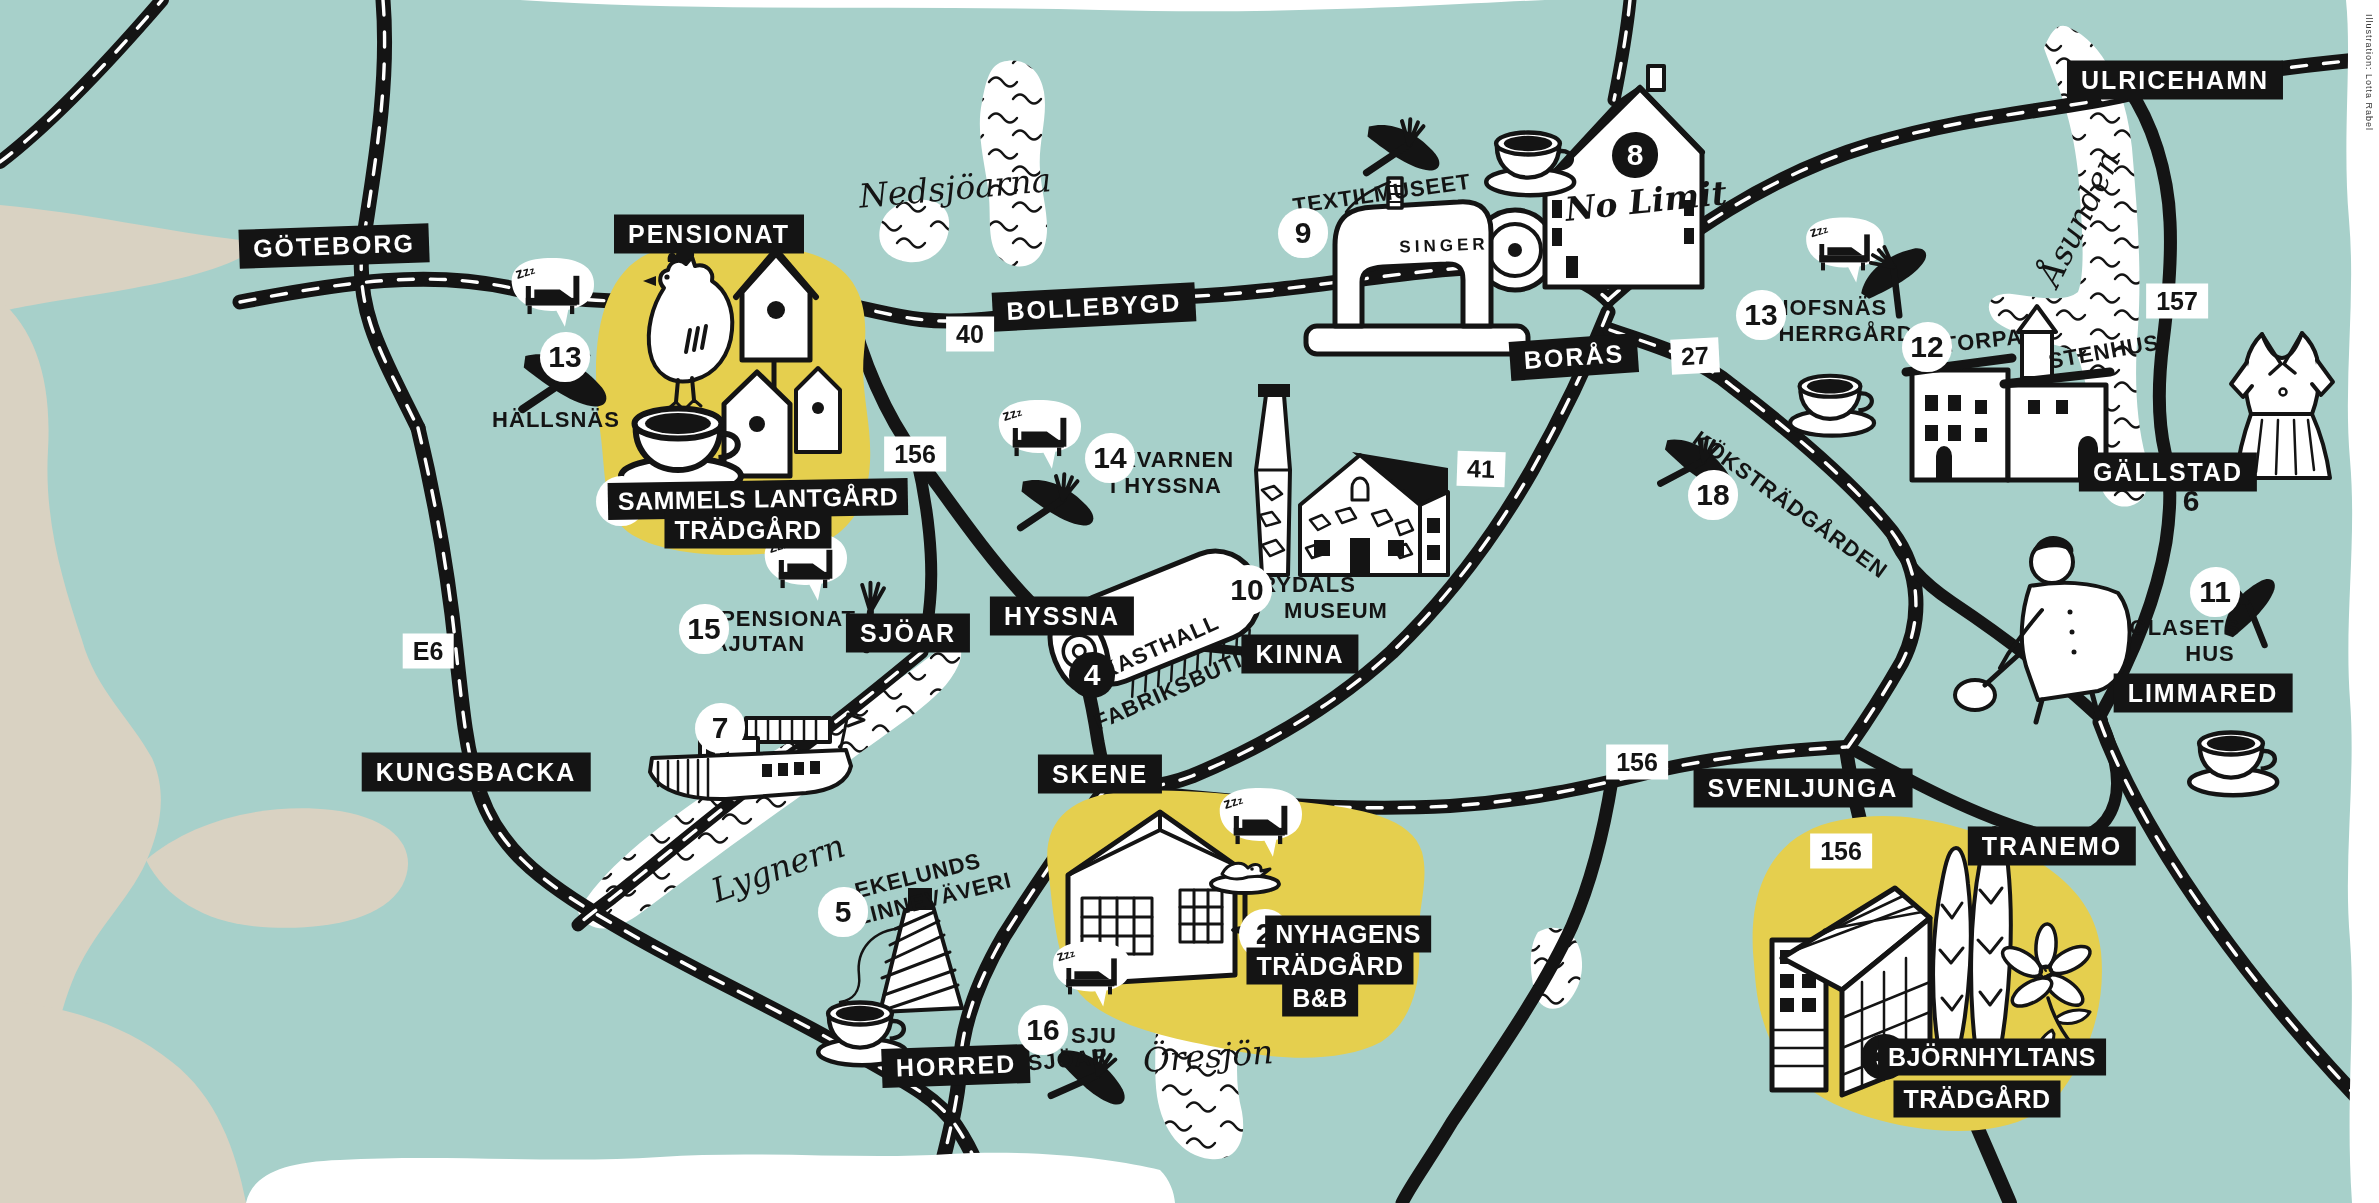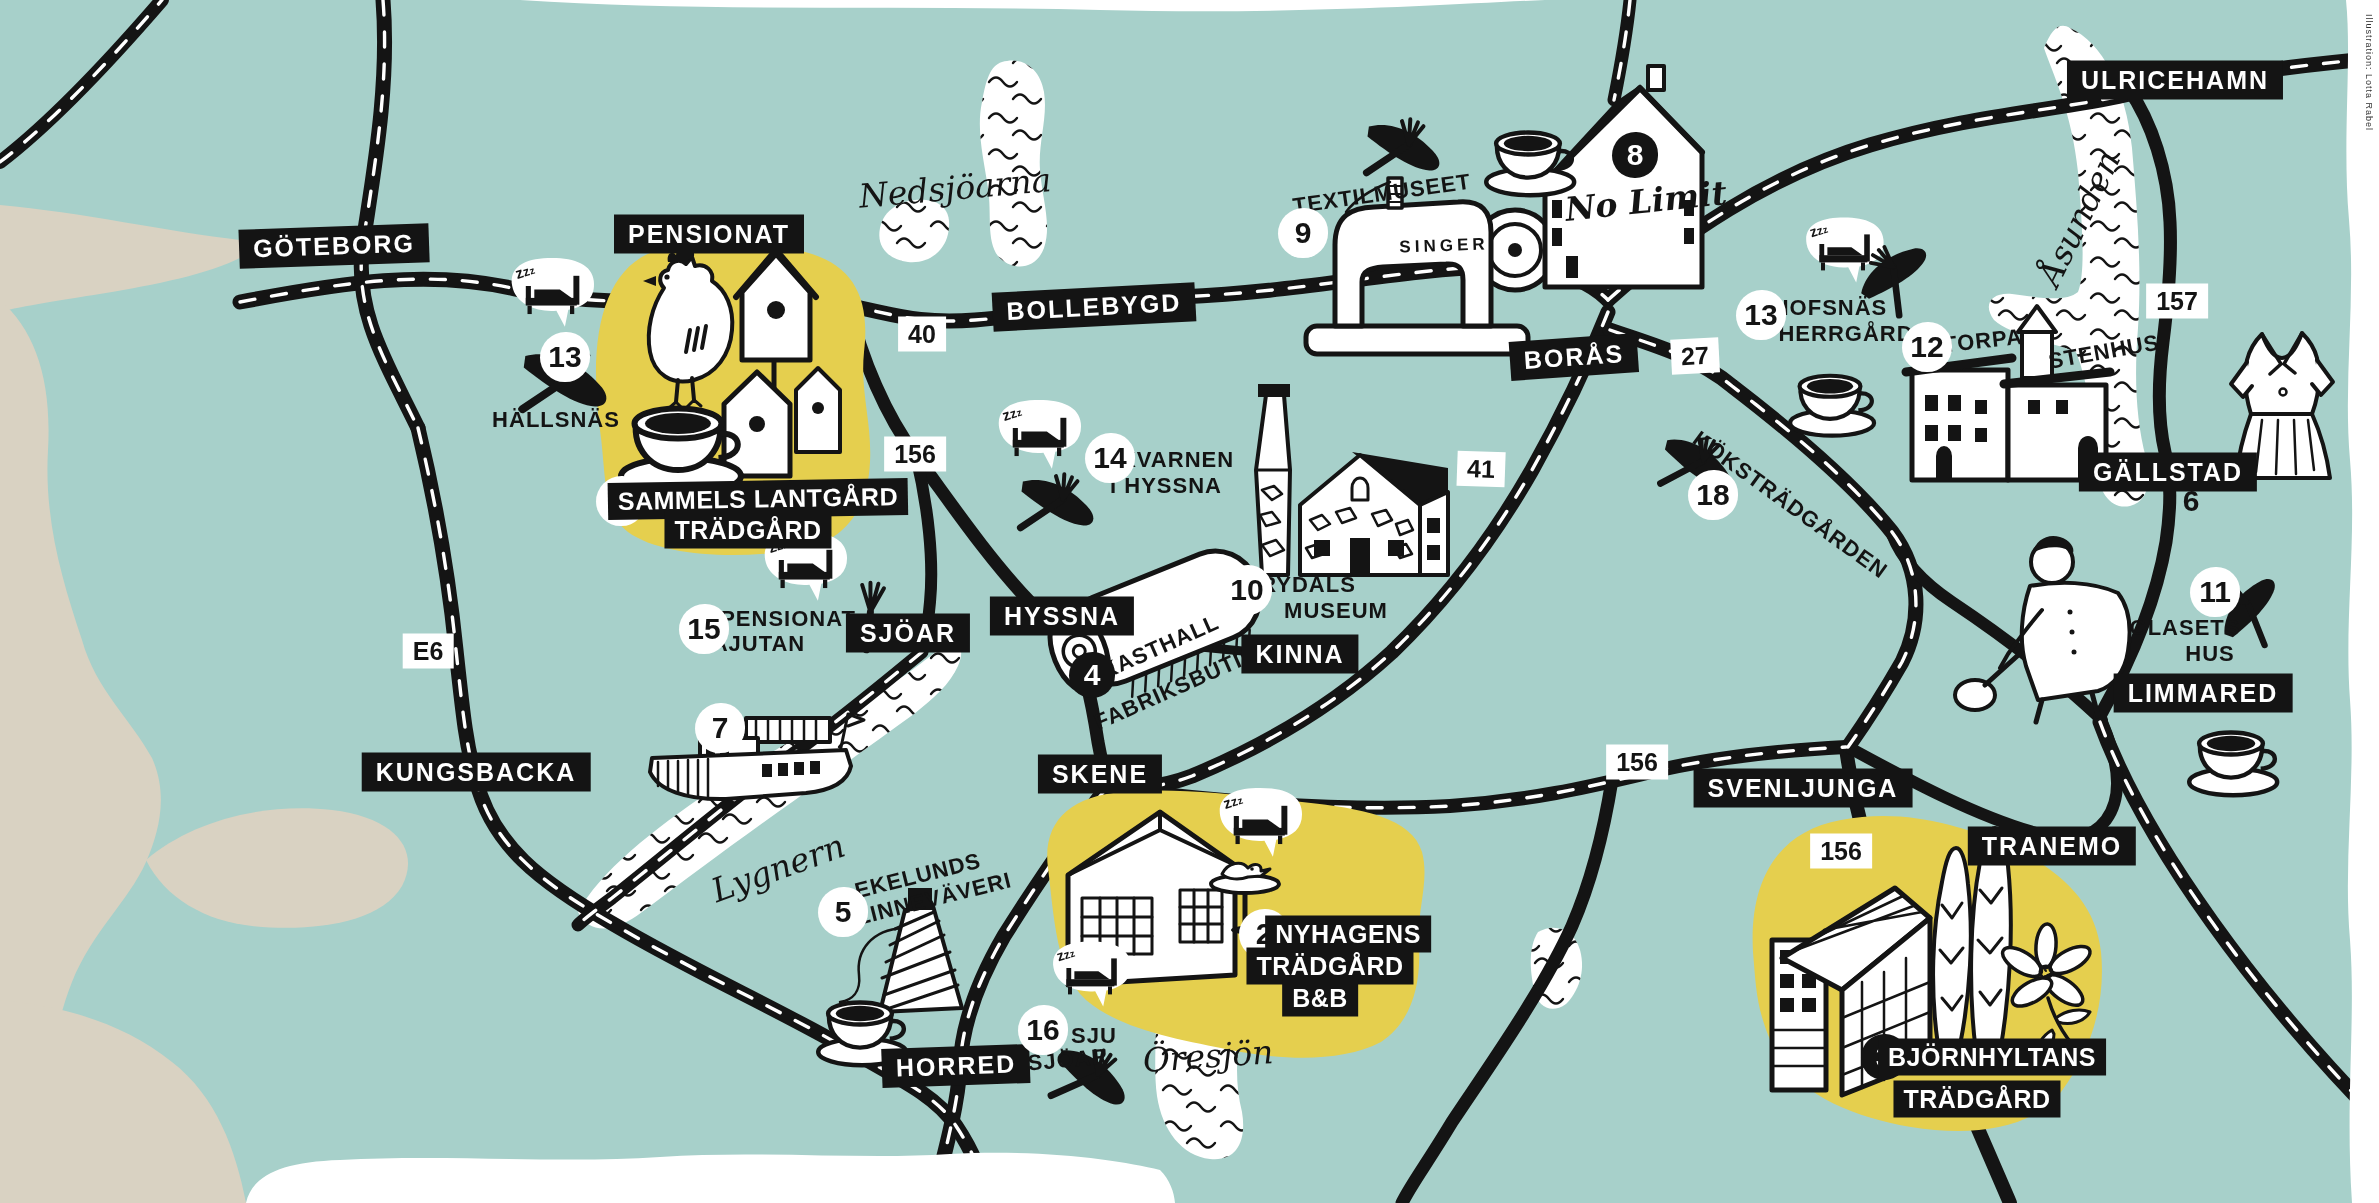--- a/index.html
+++ b/index.html
@@ -396,21 +396,21 @@
       <div class="sign" style="left: 476px; top: 772px; transform: translate(-50%, -50%);">KUNGSBACKA</div>
       <div class="sign" style="left: 908px; top: 633px; transform: translate(-50%, -50%);">SJÖAR</div>
       <div class="sign" style="left: 1062px; top: 616px; transform: translate(-50%, -50%);">HYSSNA</div>
       <div class="sign" style="left: 1300px; top: 654px; transform: translate(-50%, -50%);">KINNA</div>
       <div class="sign" style="left: 1100px; top: 774px; transform: translate(-50%, -50%);">SKENE</div>
       <div class="sign" style="left: 956px; top: 1066px; transform: translate(-50%, -50%) rotate(-2deg);">HORRED</div>
       <div class="sign" style="left: 1803px; top: 788px; transform: translate(-50%, -50%);">SVENLJUNGA</div>
       <div class="sign" style="left: 2052px; top: 846px; transform: translate(-50%, -50%);">TRANEMO</div>
       <div class="sign" style="left: 2203px; top: 693px; transform: translate(-50%, -50%);">LIMMARED</div>
       <div class="sign" style="left: 2168px; top: 472px; transform: translate(-50%, -50%);">GÄLLSTAD</div>
-      <div class="badge" style="left: 922px; top: 334px; transform: translate(-50%, -50%);">40</div>
+      <div class="badge" style="left: 970px; top: 334px; transform: translate(-50%, -50%);">40</div>
       <div class="badge" style="left: 915px; top: 454px; transform: translate(-50%, -50%);">156</div>
       <div class="badge" style="left: 1695px; top: 356px; transform: translate(-50%, -50%) rotate(-3deg);">27</div>
       <div class="badge" style="left: 1481px; top: 469px; transform: translate(-50%, -50%) rotate(2deg);">41</div>
       <div class="badge" style="left: 428px; top: 651px; transform: translate(-50%, -50%);">E6</div>
       <div class="badge" style="left: 2177px; top: 301px; transform: translate(-50%, -50%);">157</div>
       <div class="badge" style="left: 1637px; top: 762px; transform: translate(-50%, -50%);">156</div>
       <div class="badge" style="left: 1841px; top: 851px; transform: translate(-50%, -50%);">156</div>
       <div class="lake-label" style="left: 955px; top: 188px; transform: translate(-50%, -50%) rotate(-5deg);">Nedsjöarna</div>
       <div class="lake-label" style="left: 2079px; top: 218px; transform: translate(-50%, -50%) rotate(-64deg);">Åsunden</div>
       <div class="lake-label" style="left: 778px; top: 868px; transform: translate(-50%, -50%) rotate(-20deg);">Lygnern</div>

